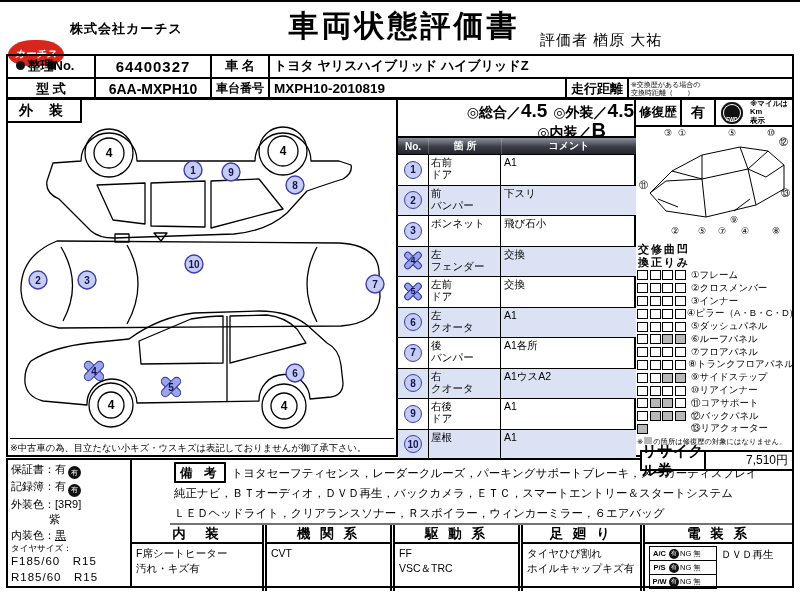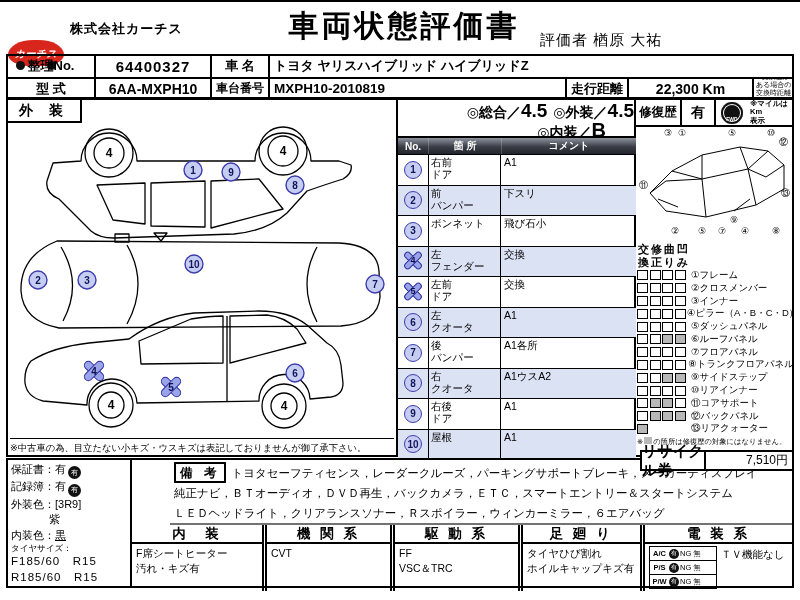--- a/index.html
+++ b/index.html
@@ -135,21 +135,20 @@
       <div class="ic val" style="width:116px;font-size:15px;letter-spacing:1px;">64400327</div>
       <div class="ic lab" style="width:58px;">車  名</div>
       <div class="ic val" style="flex:1;justify-content:flex-start;padding-left:4px;font-size:13px;">トヨタ  ヤリスハイブリッド  ハイブリッドZ</div>
     </div>
     <div class="info-row">
       <div class="ic lab" style="width:88px;">型  式</div>
       <div class="ic val" style="width:116px;font-size:14px;">6AA-MXPH10</div>
       <div class="ic lab" style="width:58px;font-size:12px;">車台番号</div>
       <div class="ic val" style="width:297px;justify-content:flex-start;padding-left:4px;font-size:13.5px;">MXPH10-2010819</div>
       <div class="ic lab" style="width:62px;">走行距離</div>
-      <div class="ic val" style="width:125px;font-size:14px;">22,300 Km</div>
       <div class="ic note-sm" style="flex:1;padding-left:2px;justify-content:flex-start;">※交換歴がある場合の
 交換時距離（　　）</div>
     </div>
   </div>
 
   <div class="abs main">
     <div class="abs sec-label">外 装</div>
     <div class="abs vdiv" style="left:388px;"></div>
     <div class="abs vdiv" style="left:626px;"></div>
 
@@ -563,21 +562,21 @@
                     <span class="elec-lab">P/S</span>
                     <span class="stamp-xs">有</span>
                     <span class="elec-ng">NG 無</span>
                   </div>
                   <div class="elec-row">
                     <span class="elec-lab">P/W</span>
                     <span class="stamp-xs">有</span>
                     <span class="elec-ng">NG 無</span>
                   </div>
                 </div>
-                <div class="elec-extra">ＴＶ機能なし</div>
+                <div class="elec-extra">ＤＶＤ再生</div>
               </div>
             </div>
           </div>
         </div>
     </div>
   </div>
 
 </div>
 
 </body></html>

